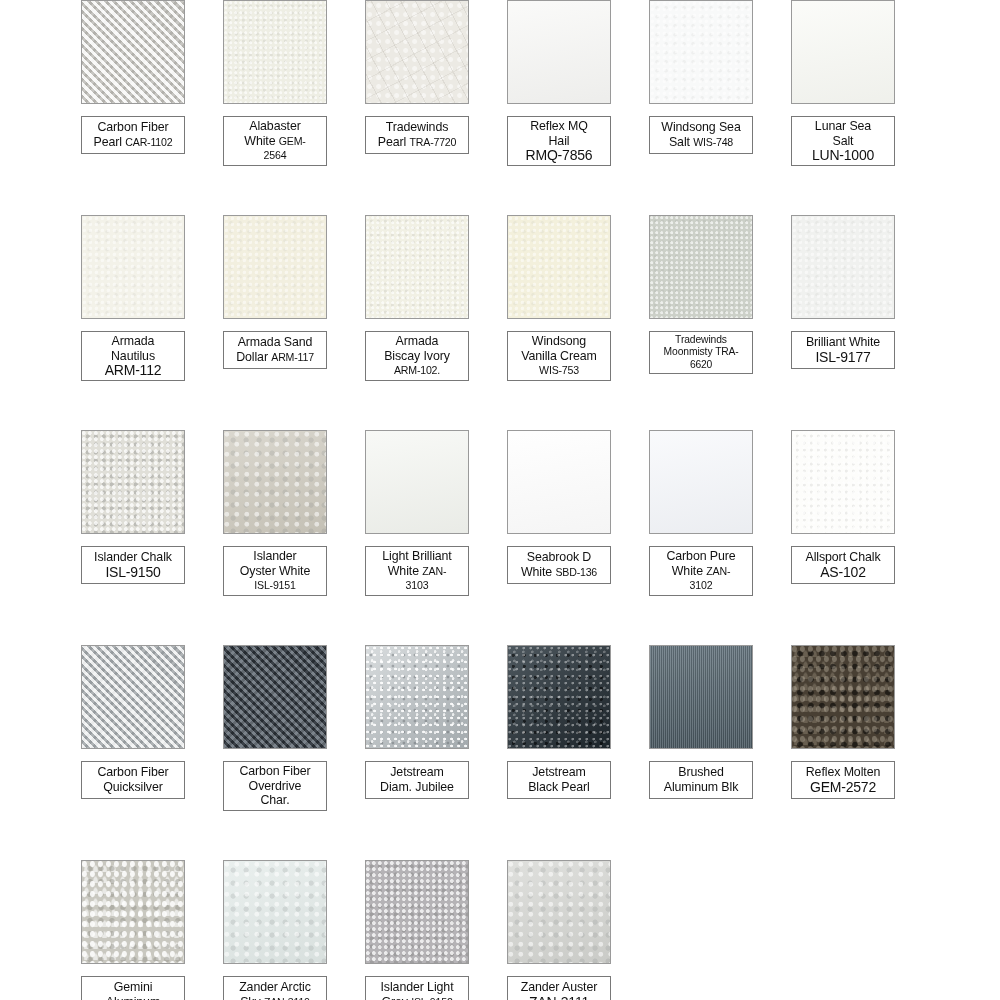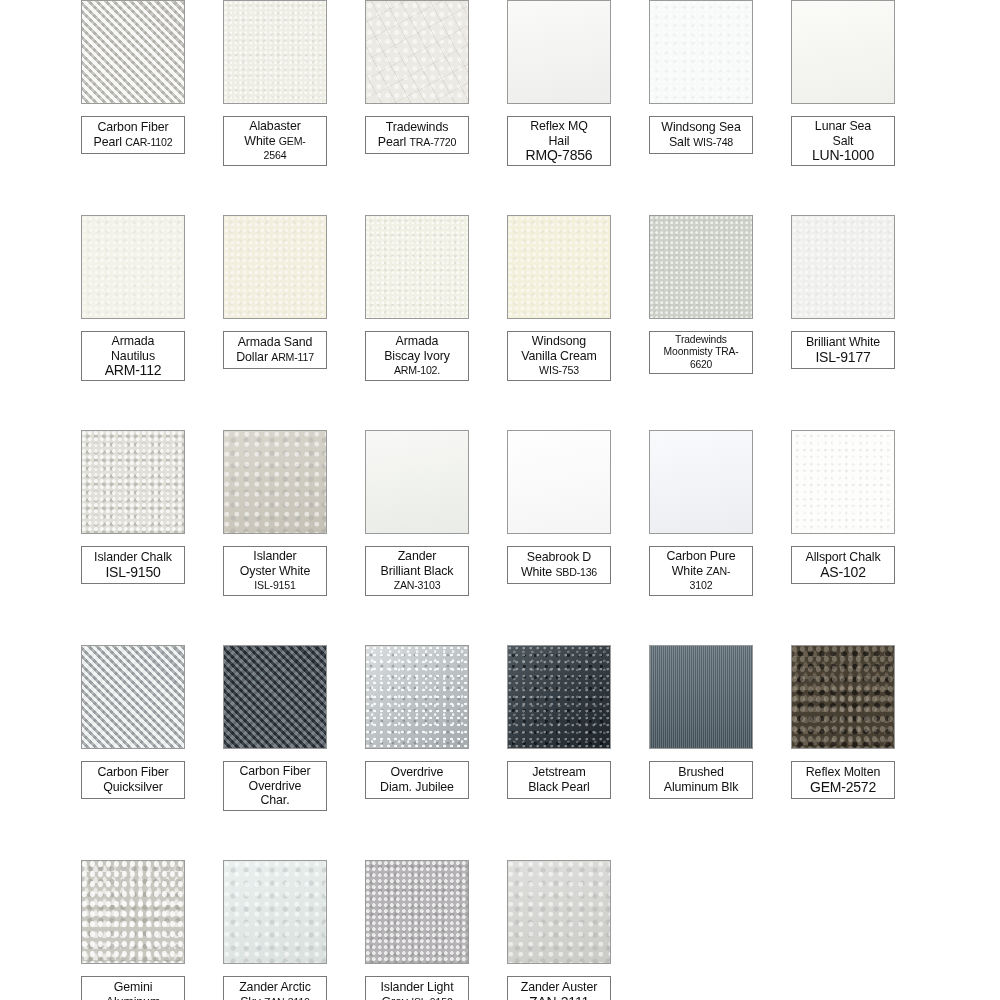--- a/index.html
+++ b/index.html
@@ -194,21 +194,21 @@
         </div>
         <div class="label-box">
           <div class="label-text"><span>Islander Oyster White</span> <span class="code">ISL-9151</span></div>
         </div>
       </div>
       <div class="swatch-cell">
         <div class="chip">
           <div class="tex" style="background-color:#f2f4ef;background-image:linear-gradient(170deg, rgba(255,255,255,.45), rgba(0,0,0,.035));"></div>
         </div>
         <div class="label-box">
-          <div class="label-text"><span>Zander Brilliant Black</span> <span class="code">ZAN-3103</span></div>
+          <div class="label-text"><span>Light Brilliant White</span> <span class="code">ZAN-3103</span></div>
         </div>
       </div>
       <div class="swatch-cell">
         <div class="chip">
           <div class="tex" style="background-color:#fefefe;background-image:linear-gradient(170deg, rgba(255,255,255,.45), rgba(0,0,0,.035));"></div>
         </div>
         <div class="label-box">
           <div class="label-text"><span>Seabrook D White</span> <span class="code">SBD-136</span></div>
         </div>
       </div>
@@ -242,21 +242,21 @@
         </div>
         <div class="label-box">
           <div class="label-text"><span>Carbon Fiber Overdrive Char.</span></div>
         </div>
       </div>
       <div class="swatch-cell">
         <div class="chip">
           <div class="tex" style="background-color:#b8bfc2;background-image:radial-gradient(circle at 22% 28%, rgba(255,255,255,.9) 0 1.1px, transparent 1.6px),radial-gradient(circle at 68% 62%, rgba(255,255,255,.75) 0 1.1px, transparent 1.6px),radial-gradient(circle at 45% 82%, rgba(90,95,100,.40) 0 1.2px, transparent 1.7px),linear-gradient(140deg, rgba(255,255,255,.45), rgba(90,95,100,.22));background-size:7px 7px,9px 9px,11px 11px,100% 100%;"></div>
         </div>
         <div class="label-box">
-          <div class="label-text"><span>Overdrive Diam. Jubilee</span></div>
+          <div class="label-text"><span>Jetstream Diam. Jubilee</span></div>
         </div>
       </div>
       <div class="swatch-cell">
         <div class="chip">
           <div class="tex" style="background-color:#2c3840;background-image:radial-gradient(circle at 25% 30%, rgba(255,255,255,.40) 0 1.1px, transparent 1.6px),radial-gradient(circle at 70% 65%, rgba(255,255,255,.26) 0 1.1px, transparent 1.6px),radial-gradient(circle at 48% 85%, rgba(0,0,0,.55) 0 1.3px, transparent 1.8px),linear-gradient(140deg, rgba(255,255,255,.16), rgba(0,0,0,.35));background-size:7px 7px,9px 9px,11px 11px,100% 100%;"></div>
         </div>
         <div class="label-box">
           <div class="label-text"><span>Jetstream Black Pearl</span></div>
         </div>
       </div>

